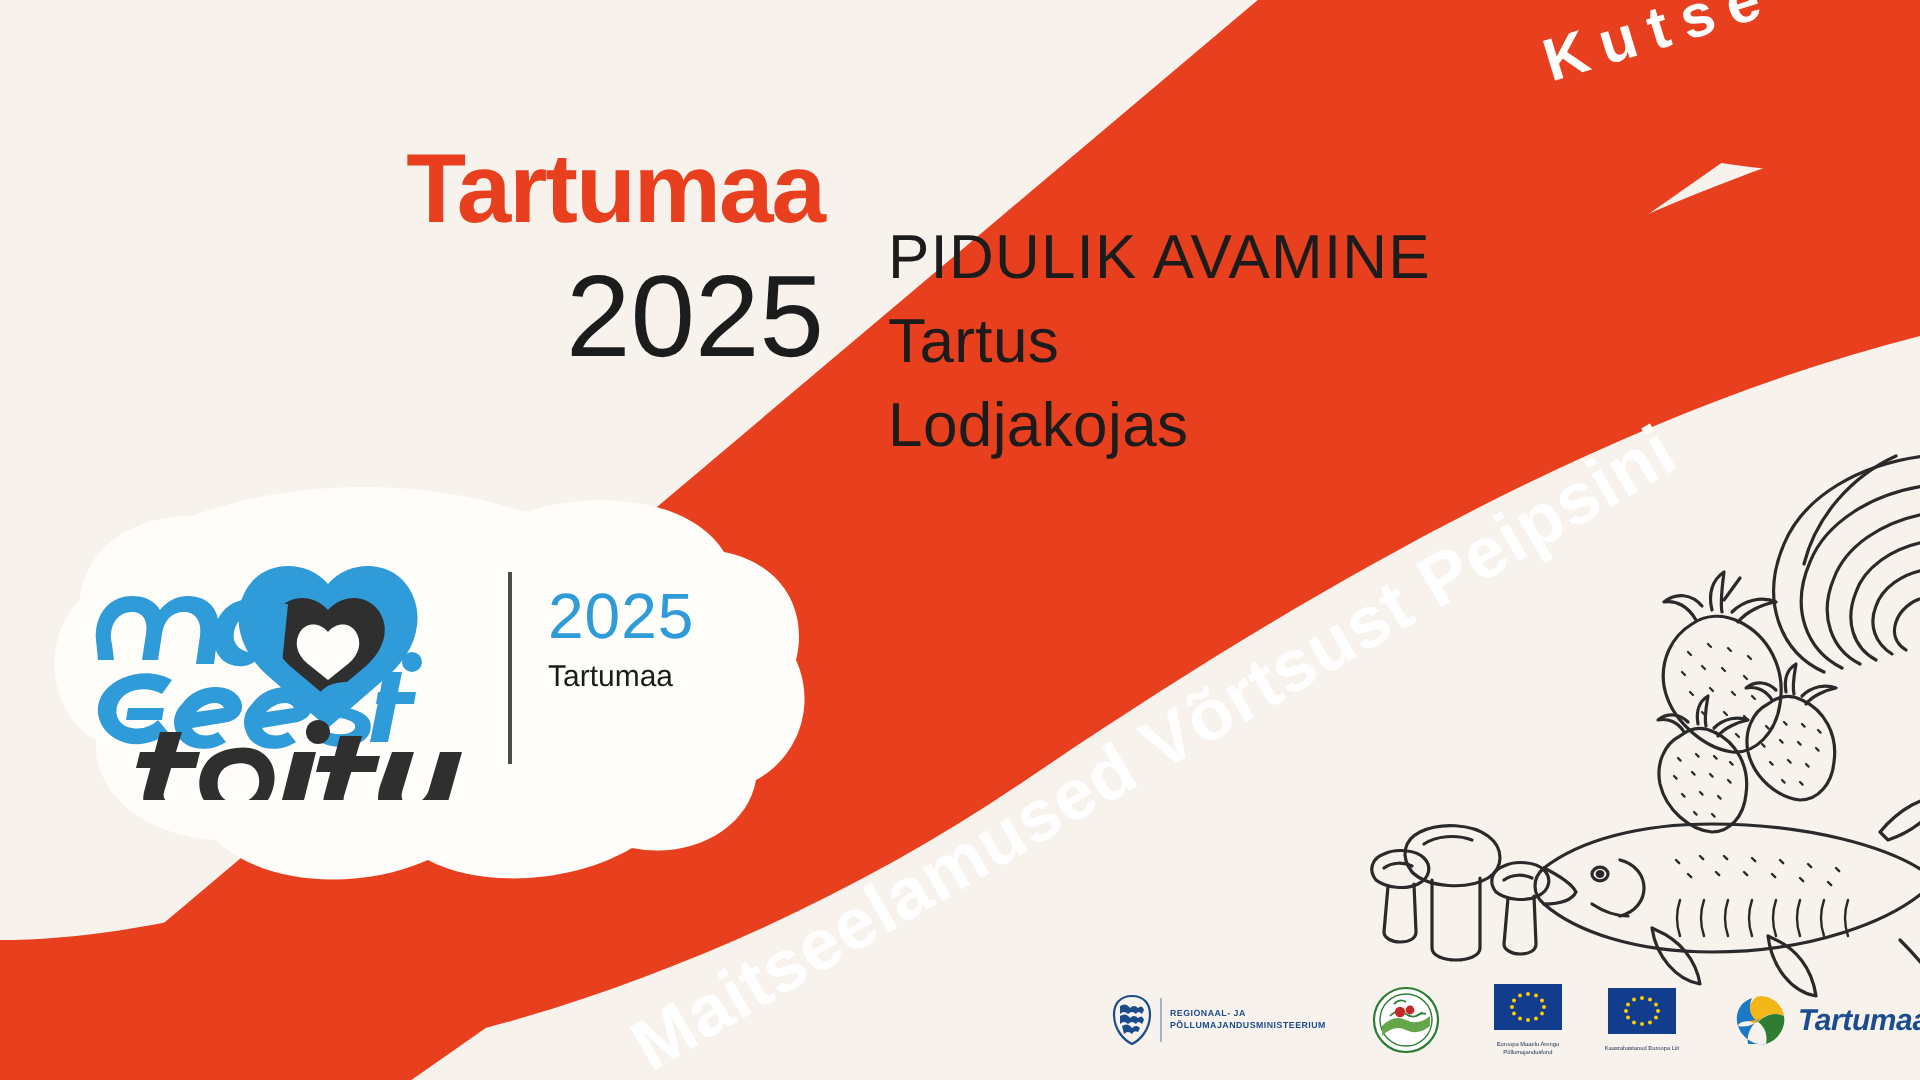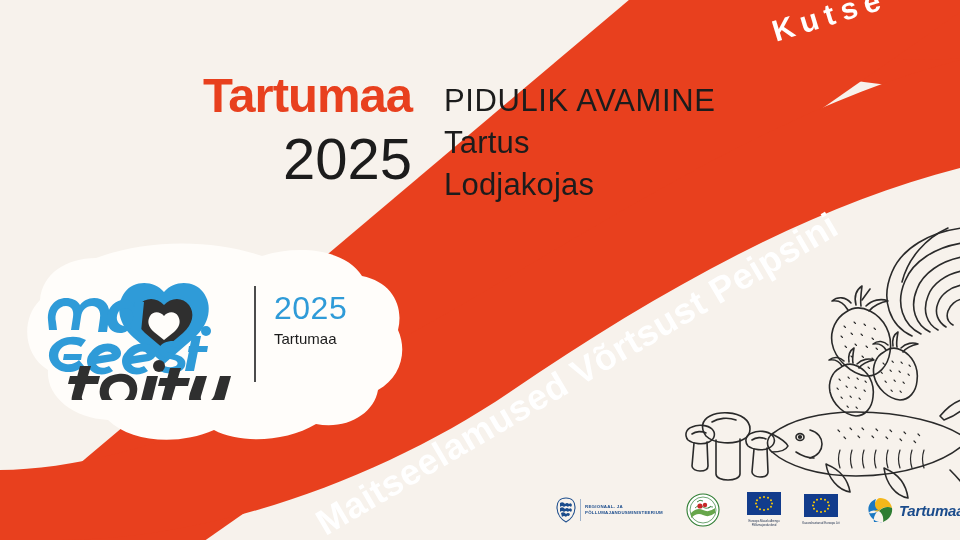--- a/index.html
+++ b/index.html
@@ -31,21 +31,21 @@
 
   
   #details{
     position:absolute;left:444px;top:80px;width:330px;
     color:#1C1C1C;
   }
   #details .d{
     display:block;font-size:31px;line-height:42px;font-weight:400;
     letter-spacing:0.2px;white-space:nowrap;
   }
-  #details .d.caps{letter-spacing:0.6px;}
+  #details .d.caps{letter-spacing:0.6px;margin-top:28px;}
 
   
   #kutse{
     position:absolute;left:768px;top:16px;
     transform:rotate(-17deg);transform-origin:left top;
     color:#FFFFFF;font-size:30px;font-weight:600;letter-spacing:7px;
     white-space:nowrap;
   }
 
   

